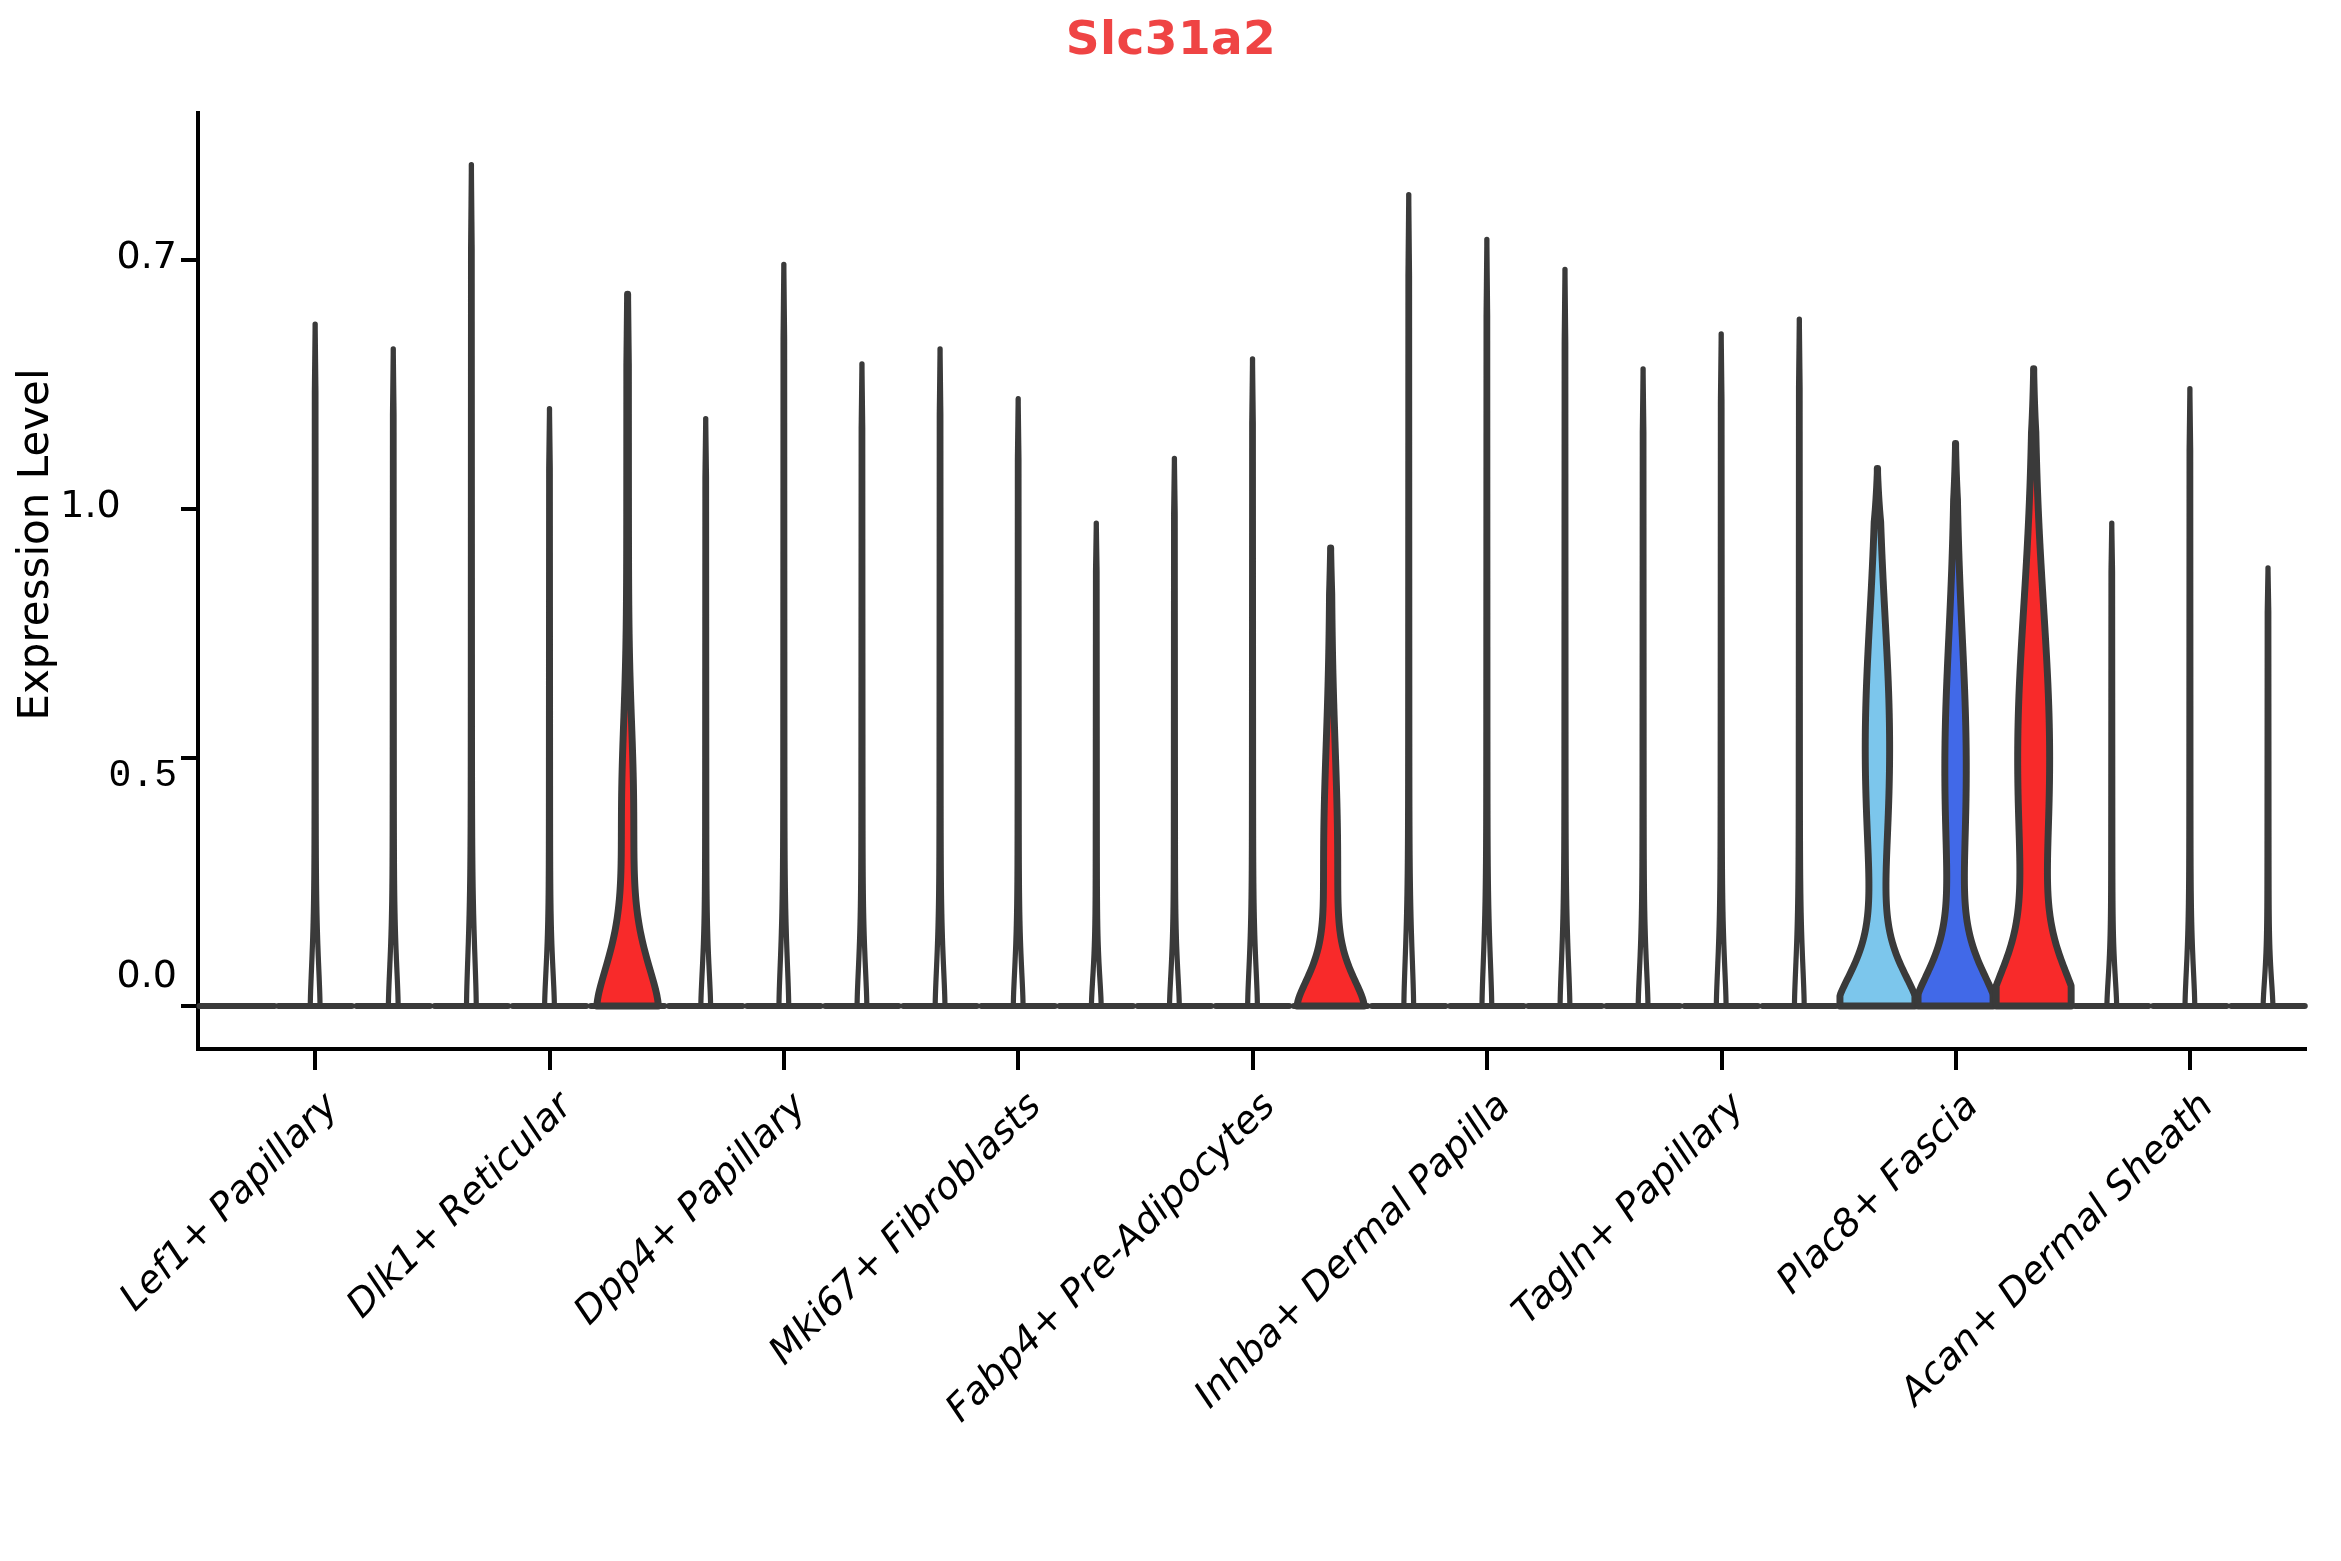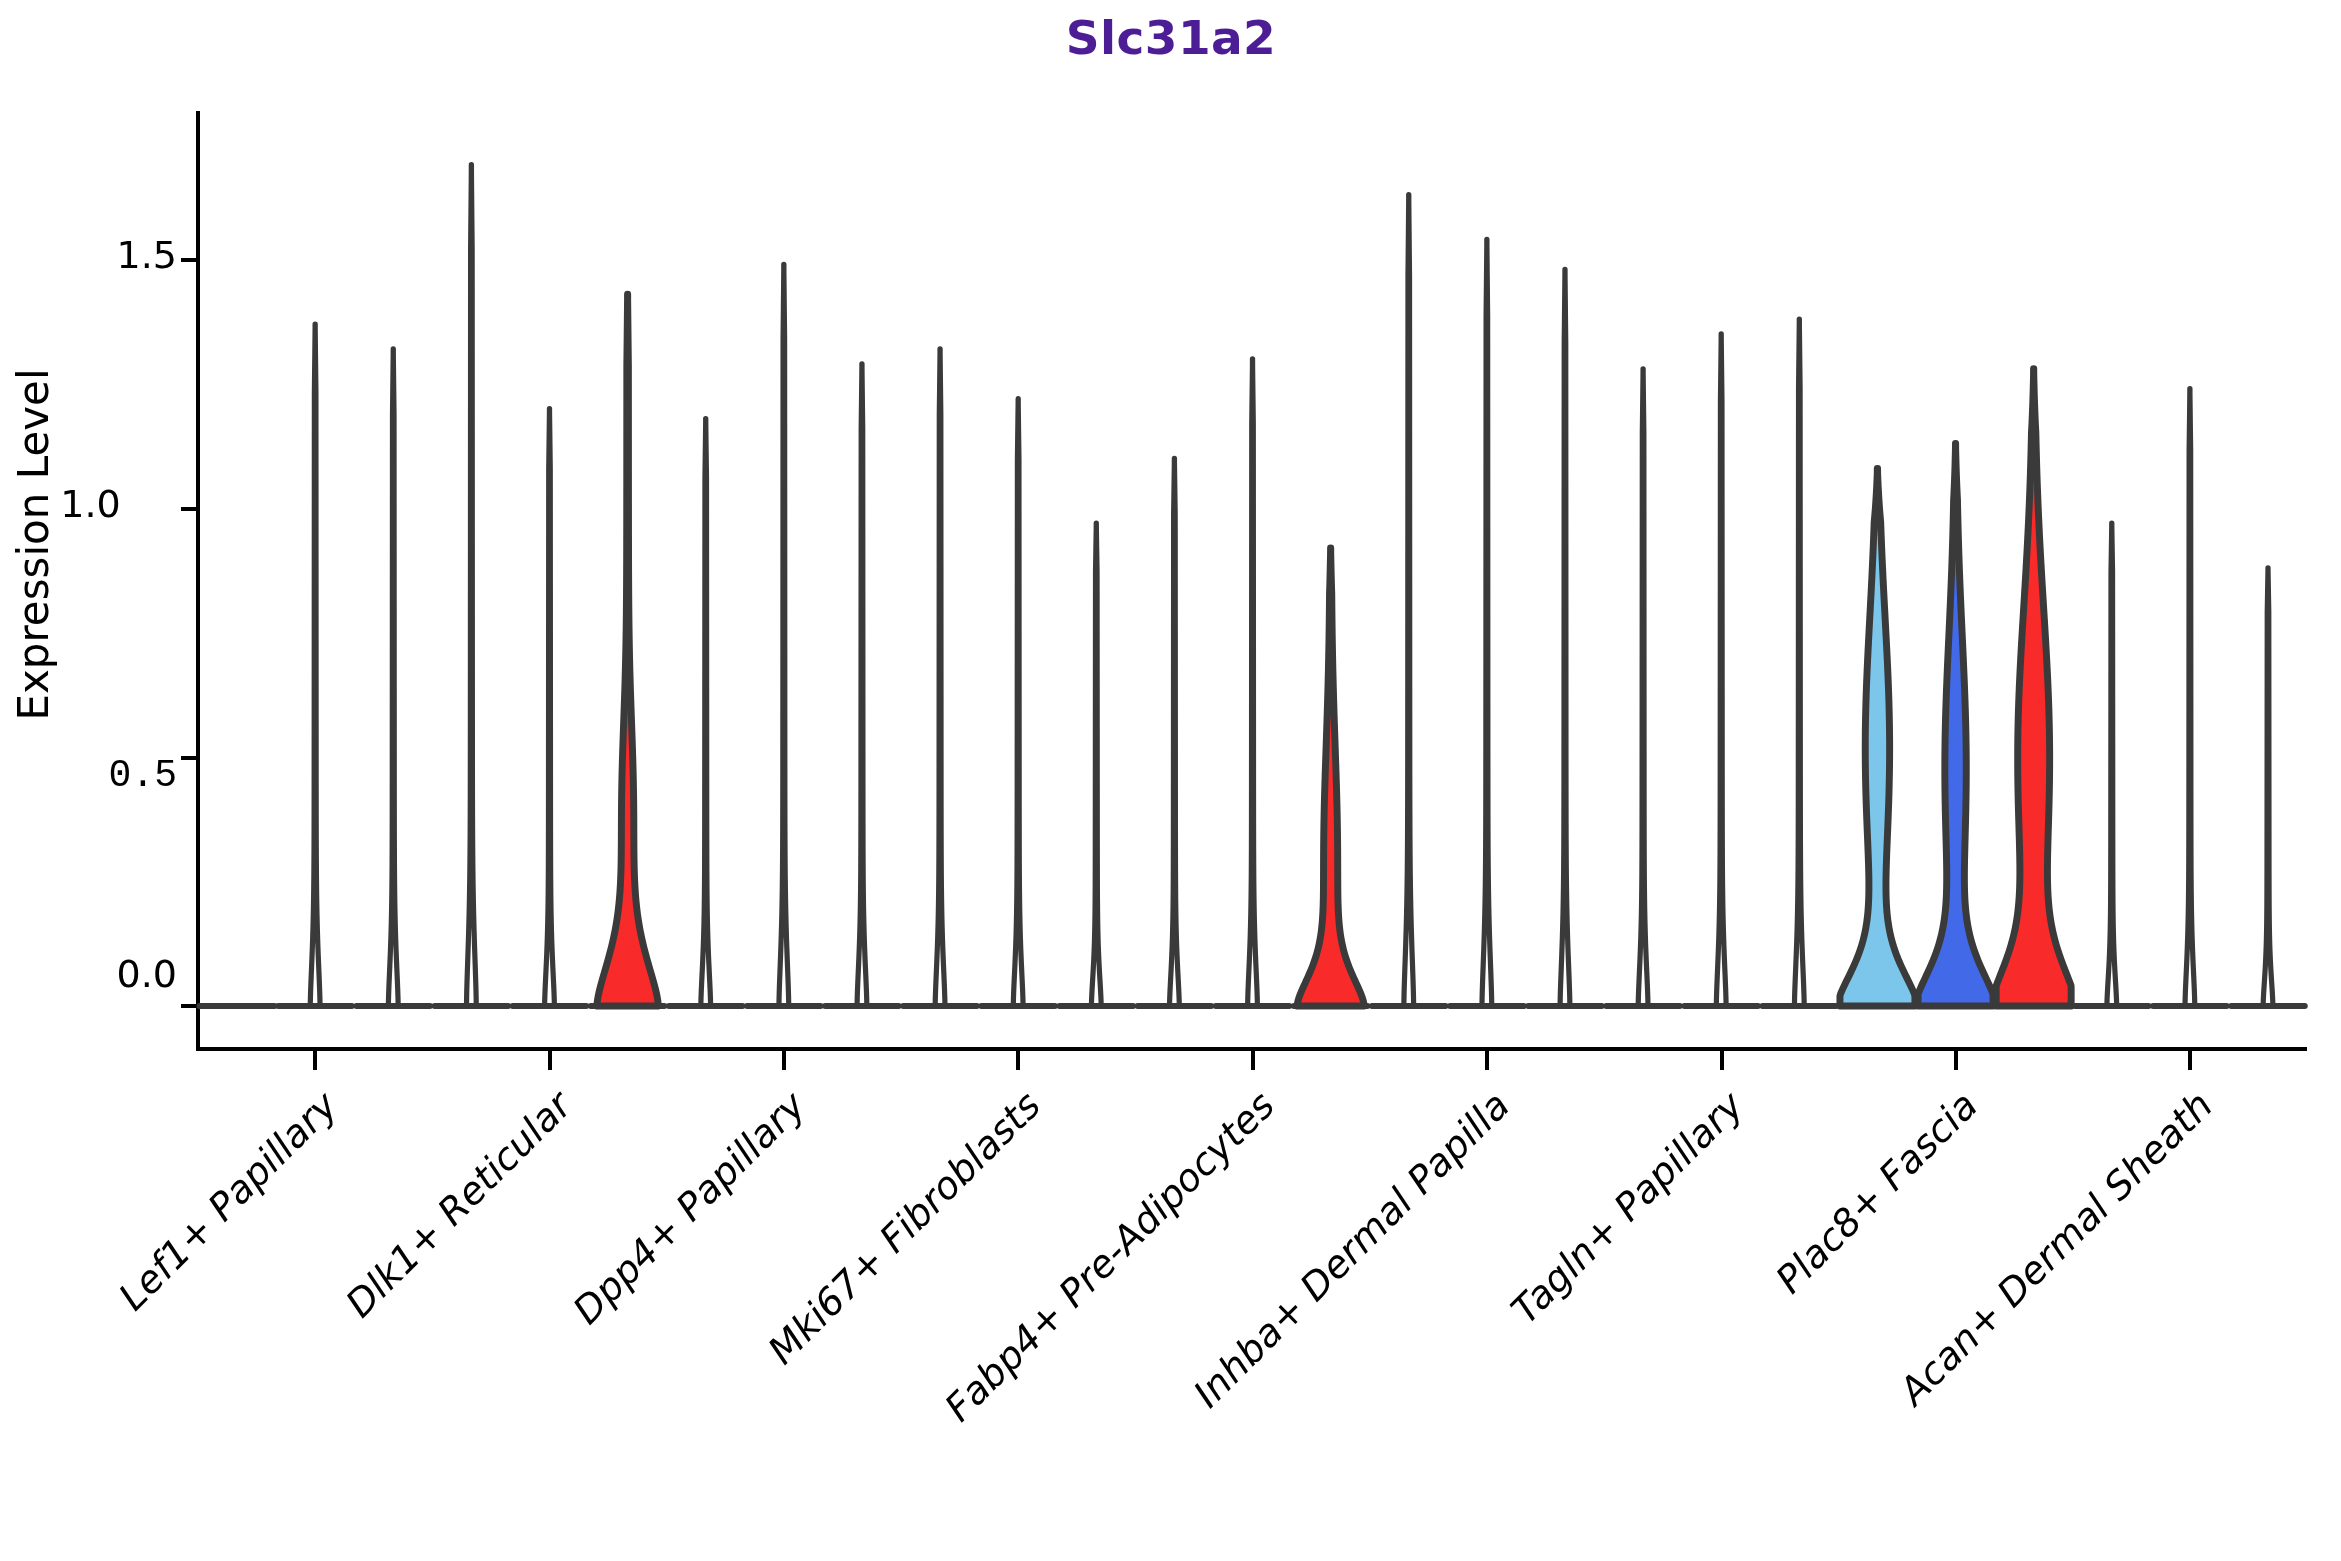--- a/index.html
+++ b/index.html
@@ -1,21 +1,21 @@
 <!DOCTYPE html>
 <html style="font-size:14px"><head>
 <meta charset="utf-8">
 <style>
   html,body{margin:0;padding:0;background:#ffffff;}
   body{width:2342px;height:1561px;overflow:hidden;font-family:"DejaVu Sans",sans-serif;}
   #root{position:relative;width:2342px;height:1561px;background:#fff;}
 
   #plot-title{
     position:absolute;left:0;top:10.4px;width:2342px;text-align:center;
-    font-size:47px;font-weight:bold;color:#4c1d95;letter-spacing:0.4px;
+    font-size:47px;font-weight:bold;color:#ef4444;letter-spacing:0.4px;
     font-family:"DejaVu Sans",sans-serif;
   }
   #y-axis-spine{position:absolute;left:196px;top:111px;width:4.3px;height:940px;background:#000;}
   #x-axis-spine{position:absolute;left:196px;top:1047px;width:2111px;height:4.3px;background:#000;}
 
   .ytick-mark{position:absolute;width:14.7px;height:4.3px;background:#000;left:181px;}
   .ytick-label{
     position:absolute;right:2165px;text-align:right;width:173px;
     font-size:38px;color:#000;font-family:"DejaVu Sans",sans-serif;
   }
@@ -49,21 +49,21 @@
   <div id="x-axis-spine"></div>
 
   <div id="y-ticks">
       <div class="ytick-mark" style="top: 1004px;"></div>
       <div class="ytick-label" style="top: 952px;">0.0</div>
       <div class="ytick-mark" style="top: 756px;"></div>
       <div class="ytick-label" style="top: 754px; font-family: Liberation Mono, monospace;">0.5</div>
       <div class="ytick-mark" style="top: 507px;"></div>
       <div class="ytick-label" style="top: 482px; text-align: center;">1.0</div>
       <div class="ytick-mark" style="top: 258px;"></div>
-      <div class="ytick-label" style="top: 233px;">1.5</div>
+      <div class="ytick-label" style="top: 233px;">0.7</div>
     </div>
   <div id="y-axis-title">Expression Level</div>
 
   <div id="x-ticks">
       <div class="xtick-mark" style="left: 313px;"></div>
       <div class="xtick-label" style="left: -396px; top: 1083px; width: 711px;">Lef1+ Papillary</div>
       <div class="xtick-mark" style="left: 548px;"></div>
       <div class="xtick-label" style="left: -162px; top: 1083px; width: 711px;">Dlk1+ Reticular</div>
       <div class="xtick-mark" style="left: 782px;"></div>
       <div class="xtick-label" style="left: 72px; top: 1083px; width: 711px;">Dpp4+ Papillary</div>

